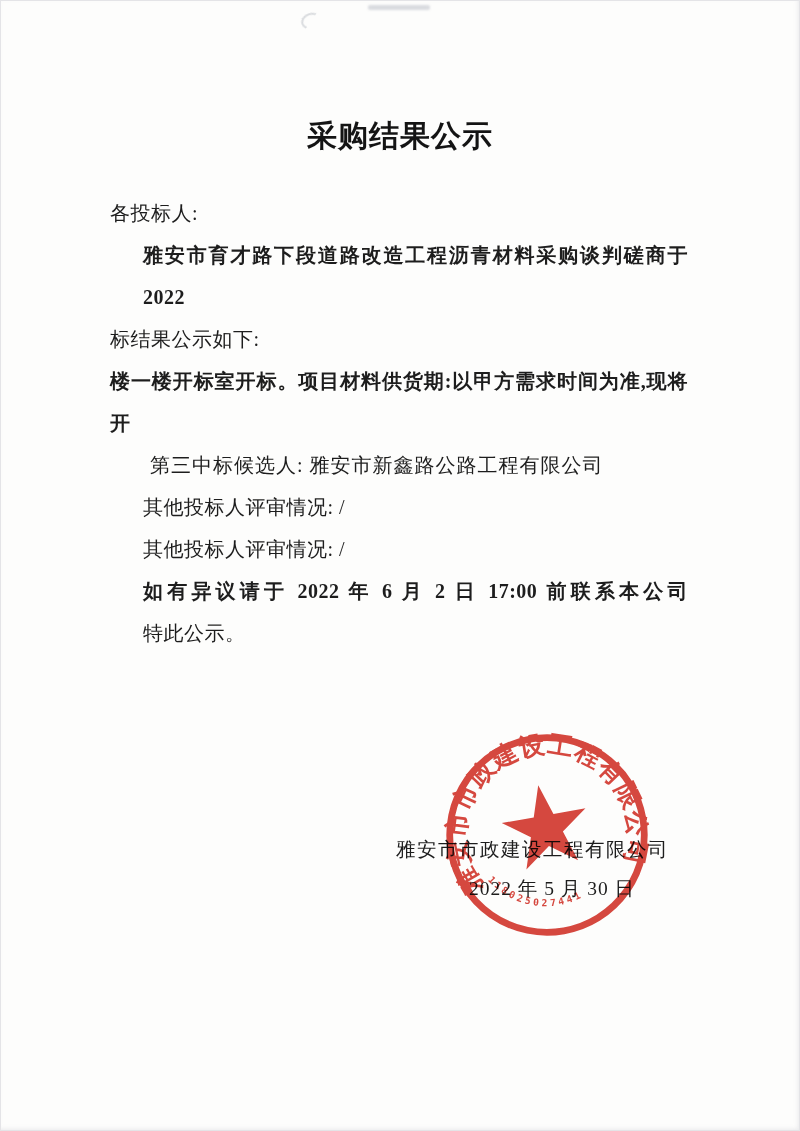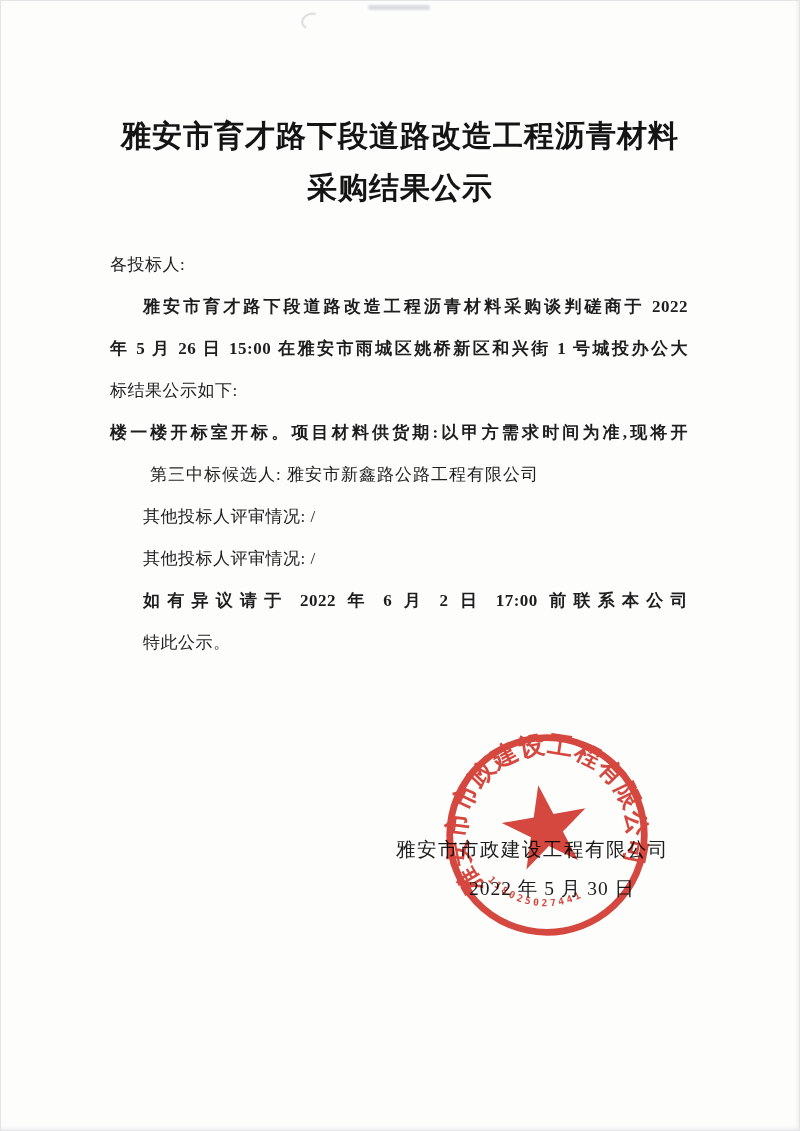--- a/index.html
+++ b/index.html
@@ -29,21 +29,21 @@
     font-family: "Liberation Sans", sans-serif;
     font-weight: 700;
     font-size: 30px;
     line-height: 52px;
     letter-spacing: 1px;
     color: #141414;
   }
   .title span { display:block; }
   .body {
     margin: 30px 112px 0 110px;
-    font-size: 17px;
+    font-size: 20px;
     line-height: 42px;
     letter-spacing: .5px;
   }
   .line { min-height: 42px; }
   .fill { text-align: justify; text-align-last: justify; font-weight: bold; }
   .indent { padding-left: 33px; }
   .candidate { padding-left: 40px; letter-spacing: 1px; }
   .sig-company {
     position:absolute; top: 836px; right: 131px;
     font-size: 19.5px; letter-spacing: 1.5px; z-index: 1;
@@ -66,29 +66,27 @@
 </style>
 </head>
 <body>
 
 <div class="page">
 
   <div class="artifact-streak"></div>
   <div class="artifact-curl"></div>
 
   <h1 class="title">
-    <span>雅安市育才路下段道路改造工程沥青材料</span>
     <span>采购结果公示</span>
   </h1>
 
   <div class="body">
     <div class="line">各投标人:</div>
 
     <div class="line fill indent">雅安市育才路下段道路改造工程沥青材料采购谈判磋商于 2022</div>
-    <div class="line fill">年 5 月 26 日 15:00 在雅安市雨城区姚桥新区和兴街 1 号城投办公大</div>
     <div class="line">标结果公示如下:</div>
     <div class="line fill">楼一楼开标室开标。项目材料供货期:以甲方需求时间为准,现将开</div>
 
     <div class="line candidate">
       <span>第三中标候选人:</span>
       <span>雅安市新鑫路公路工程有限公司</span>
     </div>
 
     <div class="line indent">其他投标人评审情况: /</div>
     <div class="line indent">其他投标人评审情况: /</div>

